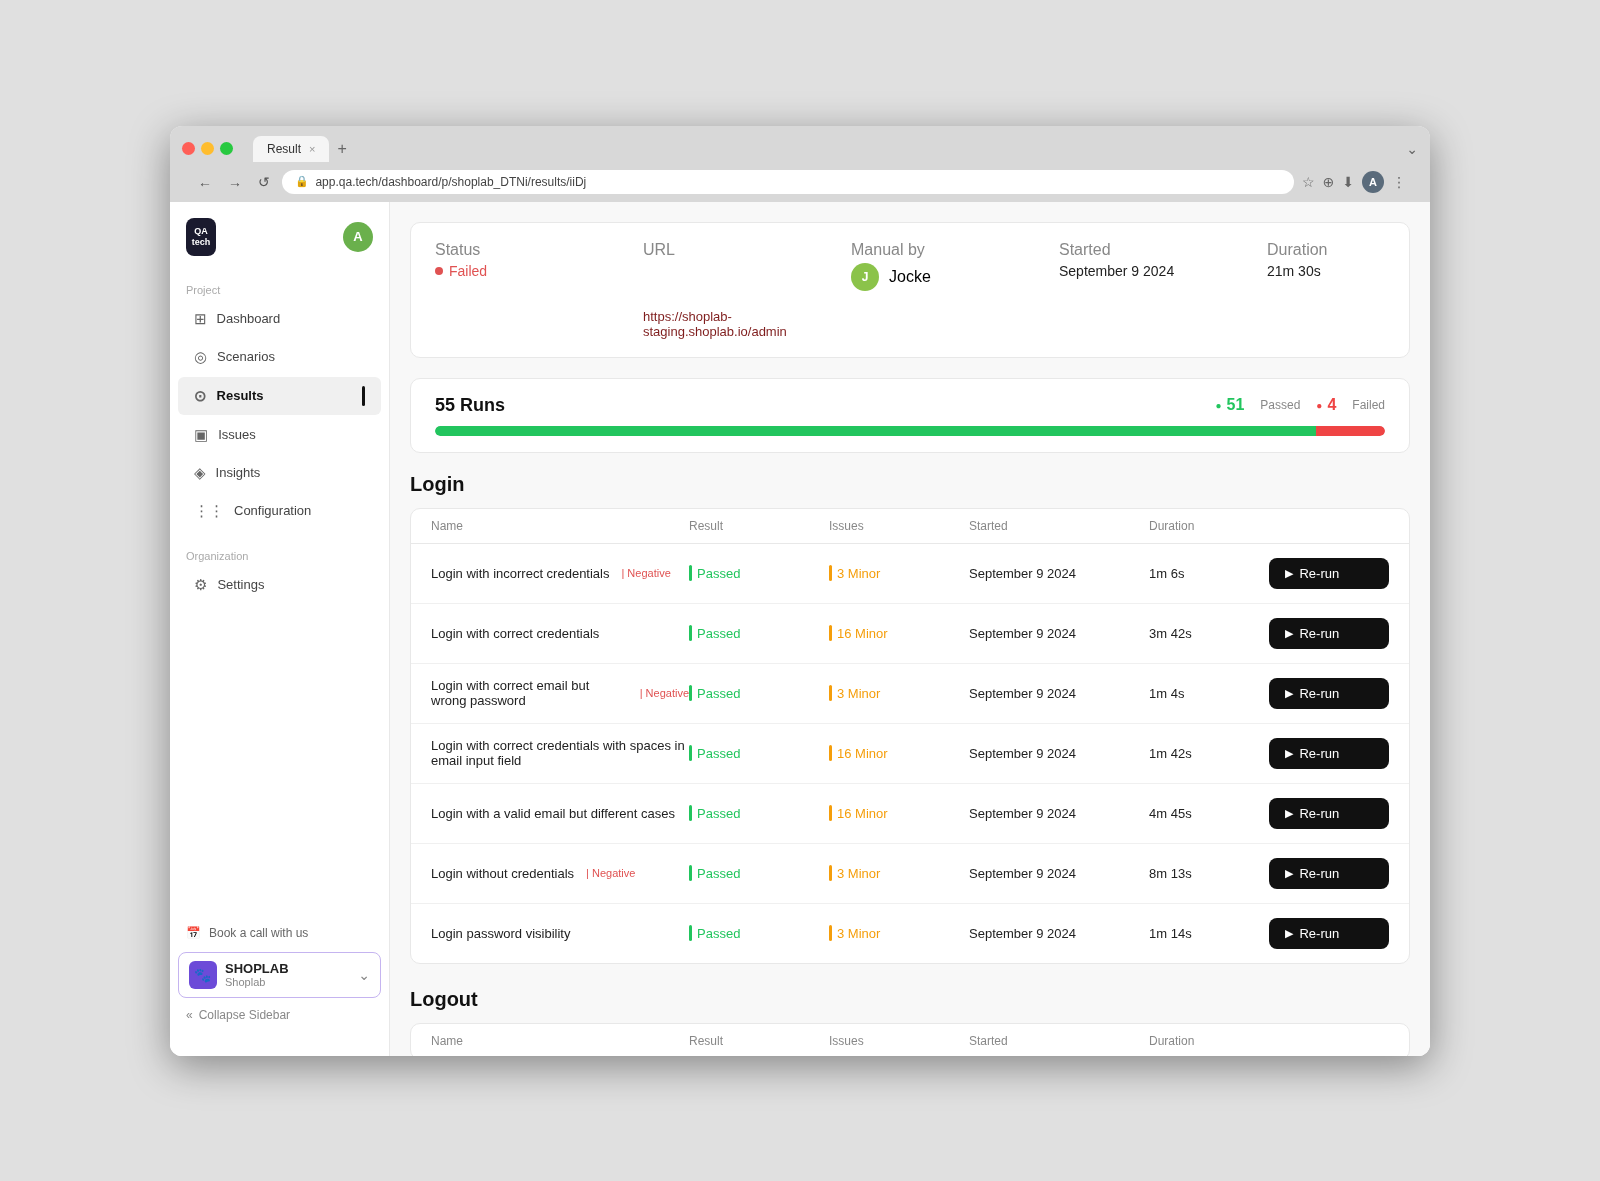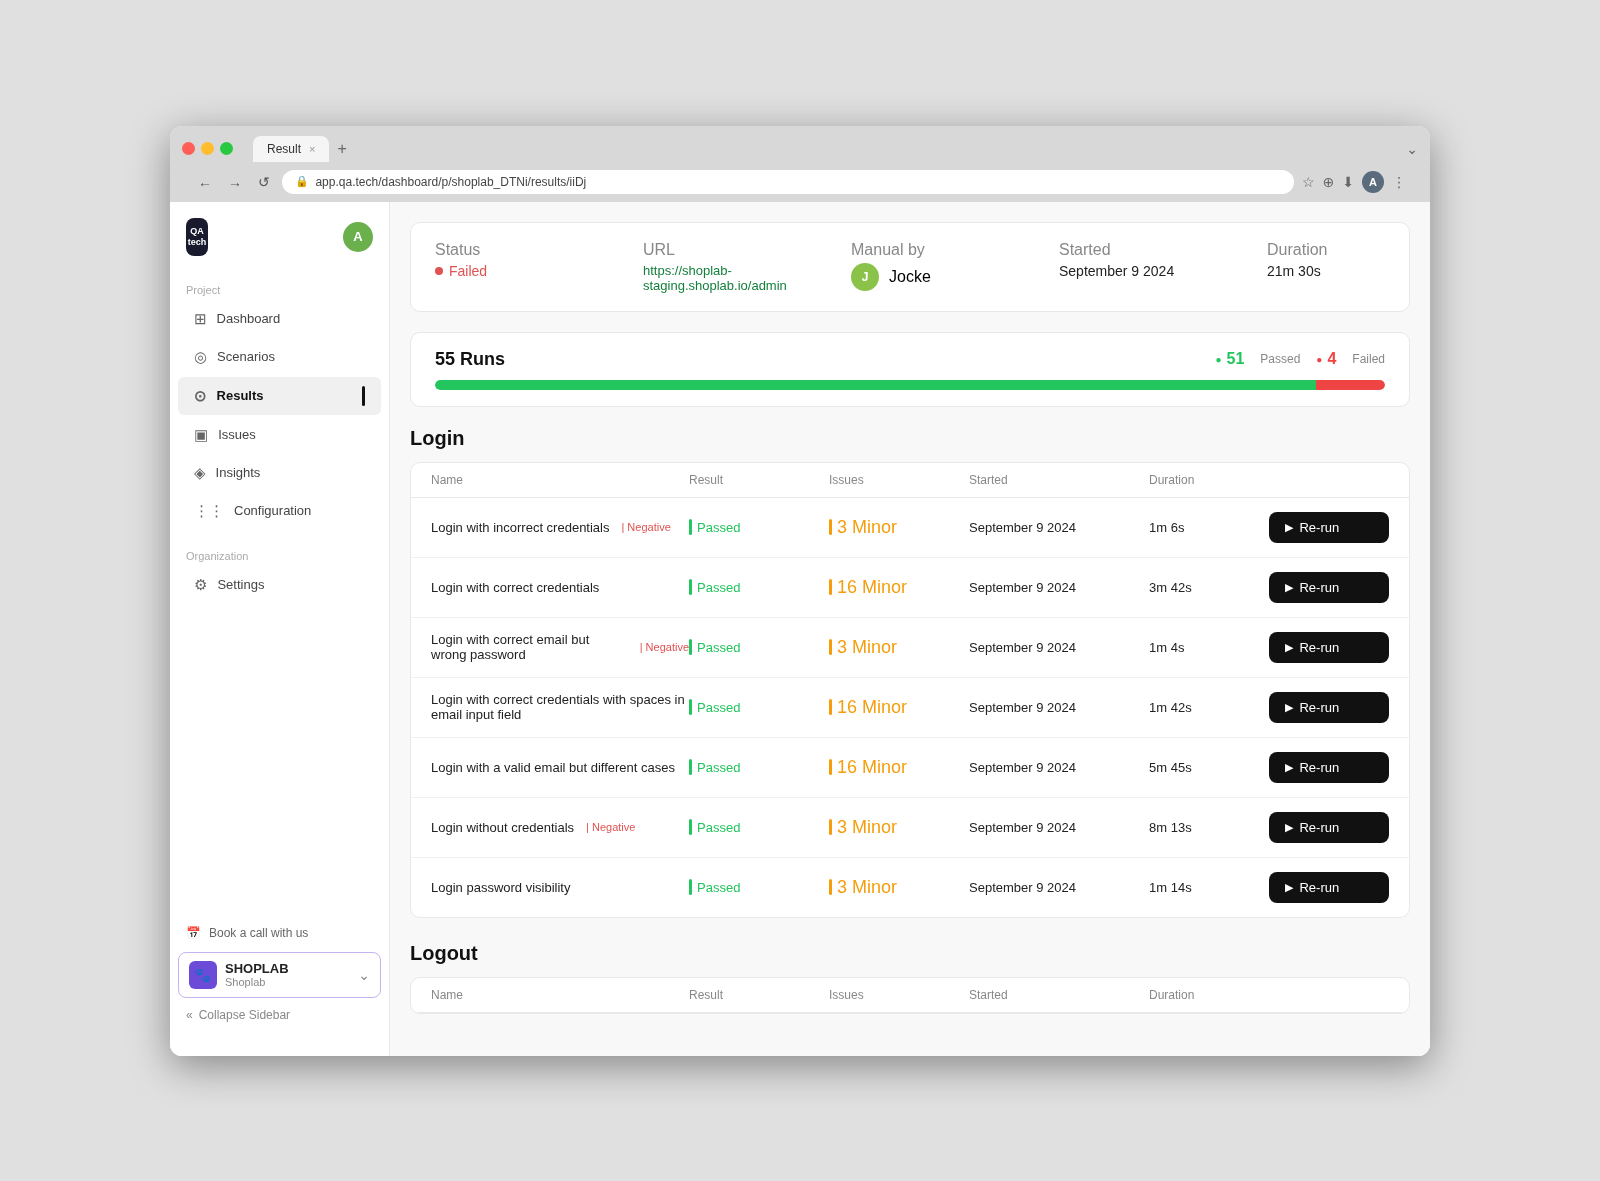--- a/index.html
+++ b/index.html
@@ -103,21 +103,21 @@
       flex-direction: column;
       padding: 16px 0;
     }
     .sidebar-logo {
       display: flex;
       align-items: center;
       justify-content: space-between;
       padding: 0 16px 20px;
     }
     .logo-box {
-      width: 22px; height: 38px;
+      width: 30px; height: 38px;
       background: #1a1a2e;
       border-radius: 8px;
       display: flex; align-items: center; justify-content: center;
       color: white; font-size: 10px; font-weight: 700;
     }
     .user-avatar {
       width: 30px; height: 30px;
       border-radius: 50%;
       background: #6ab04c;
       display: flex; align-items: center; justify-content: center;
@@ -202,21 +202,21 @@
     }
     .status-section { display: flex; flex-direction: column; gap: 4px; min-width: 120px; }
     .status-label { font-size: 16px; color: #888; }
     .status-value { font-size: 14px; color: #222; font-weight: 500; }
     .status-failed {
       display: flex; align-items: center; gap: 6px;
       color: #e05252; font-size: 14px; font-weight: 500;
     }
     .status-dot { width: 8px; height: 8px; border-radius: 50%; }
     .dot-red { background: #e05252; }
-    .url-link { color: #15803d; font-size: 13px; text-decoration: none; }
+    .url-link { color: #7f1d1d; font-size: 13px; text-decoration: none; margin-top: 46px; }
     .manual-by { display: flex; align-items: center; gap: 10px; }
     .manual-avatar {
       width: 28px; height: 28px; border-radius: 50%;
       background: #8bc34a;
       display: flex; align-items: center; justify-content: center;
       font-size: 12px; color: white; font-weight: 600;
     }
     .divider-v { width: 1px; background: #e8e8e8; margin: 0 4px; }
 
     
@@ -276,21 +276,21 @@
       padding: 14px 20px;
       border-bottom: 1px solid #f0f0f0;
       align-items: center;
       font-size: 13px; color: #222;
     }
     .table-row:last-child { border-bottom: none; }
     .row-name { display: flex; flex-direction: row; gap: 12px; }
     .row-negative { font-size: 11px; color: #e05252; display: flex; align-items: center; gap: 3px; }
     .result-passed { display: flex; align-items: center; gap: 5px; color: #22c55e; font-size: 13px; }
     .result-bar { width: 3px; height: 16px; border-radius: 2px; background: #22c55e; }
-    .issues-minor { display: flex; align-items: center; gap: 5px; color: #f59e0b; font-size: 18px; }
+    .issues-minor { display: flex; align-items: center; gap: 5px; color: #f59e0b; font-size: 13px; }
     .issue-bar { width: 3px; height: 16px; border-radius: 2px; background: #f59e0b; }
     .re-run-btn {
       background: #111; color: white;
       border: none; border-radius: 8px;
       padding: 8px 16px;
       font-size: 13px; font-weight: 500;
       cursor: pointer;
       display: flex; align-items: center; gap: 6px;
     }
     .play-icon { font-size: 11px; }
@@ -562,21 +562,21 @@
           </div>
           <div class="result-passed">
             <div class="result-bar"></div>
             <span>Passed</span>
           </div>
           <div class="issues-minor">
             <div class="issue-bar"></div>
             <span>16 Minor</span>
           </div>
           <span>September 9 2024</span>
-          <span>5m 45s</span>
+          <span>4m 45s</span>
           <button class="re-run-btn">
             <span class="play-icon">▶</span>
             <span>Re-run</span>
           </button>
         </div>
 
         <div class="table-row">
           <div class="row-name">
             <span>Login without credentials</span>
             <span class="row-negative">

